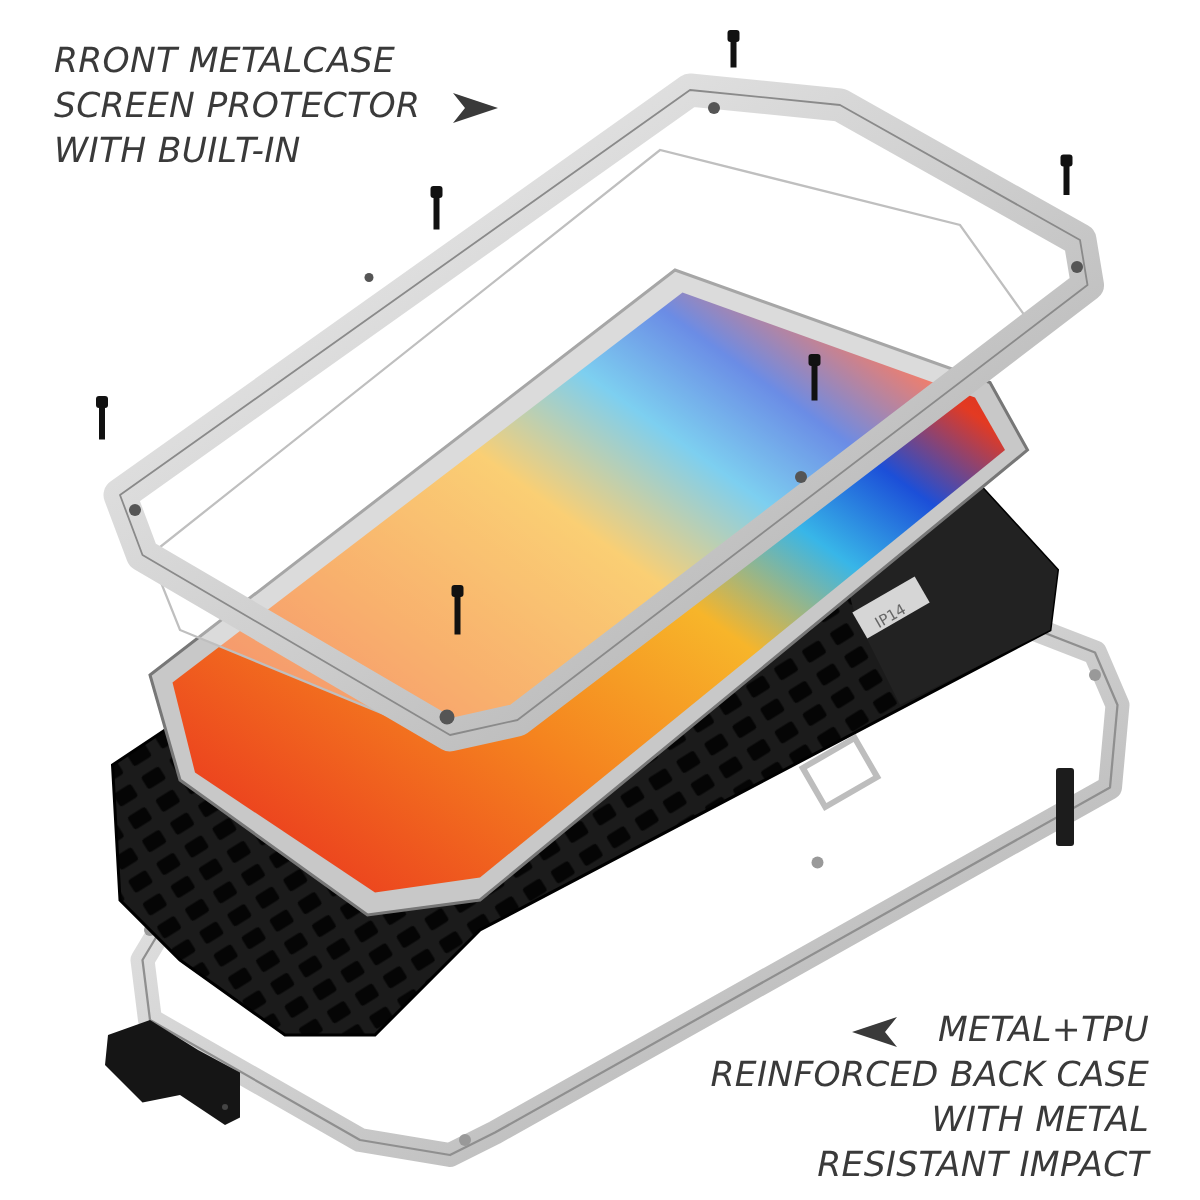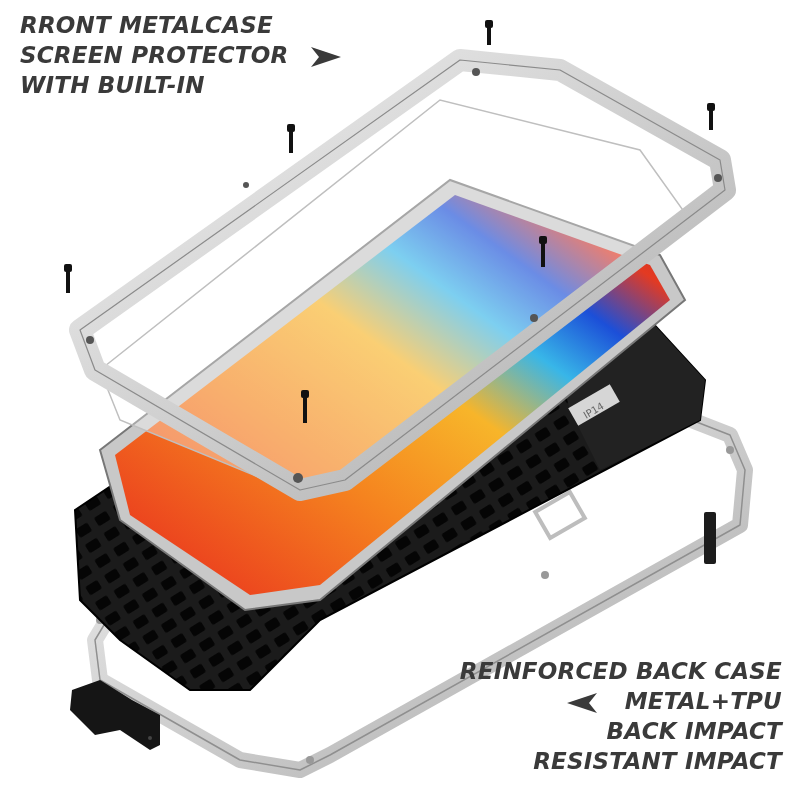--- a/index.html
+++ b/index.html
@@ -1,22 +1,22 @@
 <!DOCTYPE html>
 <html><head>
   <meta charset="utf-8">
   <style>
     html, body { margin: 0; padding: 0; }
     body {
       width: 800px; height: 800px; background: #ffffff; position: relative; overflow: hidden;
       font-family: "DejaVu Sans", sans-serif;
     }
     .caption {
-      position: absolute; color: #3a3a3a; font-weight: bold; font-style: italic;
-      font-size: 23px; line-height: 30px; letter-spacing: 0.2px; margin: 0;
+      position: absolute; color: #3a3a3a; font-weight: normal; font-style: italic;
+      font-size: 23px; line-height: 30px; letter-spacing: 0.2px; margin: 16px;
     }
     .caption-top { left: 20px; top: 10px; text-align: left; }
     .caption-bottom { right: 18px; top: 656px; text-align: right; }
     .caption .line { display: block; white-space: nowrap; }
     .arrow { display: inline-block; vertical-align: middle; }
     svg.art { position: absolute; left: 0; top: 0; }
   </style>
 </head>
 <body>
 
@@ -121,22 +121,22 @@
   <span class="line">
     <span>SCREEN PROTECTOR</span>
     <svg class="arrow" width="34" height="24" viewBox="0 0 34 24" style="margin-left:12px">
       <polygon points="2,2 32,12 2,22 10,12" fill="#3a3a3a"></polygon>
     </svg>
   </span>
   <span class="line">WITH BUILT-IN</span>
 </div>
 
 <div class="caption caption-bottom">
-  <span class="line">REINFORCED BACK CASE</span>
   <span class="line">
     <svg class="arrow" width="34" height="24" viewBox="0 0 34 24" style="margin-right:18px">
       <polygon points="32,2 2,12 32,22 24,12" fill="#3a3a3a"></polygon>
     </svg>
     <span>METAL+TPU</span>
   </span>
-  <span class="line">BACK IMPACT</span>
+  <span class="line">REINFORCED BACK CASE</span>
+  <span class="line">WITH METAL</span>
   <span class="line">RESISTANT IMPACT</span>
 </div>
 
 </body></html>

